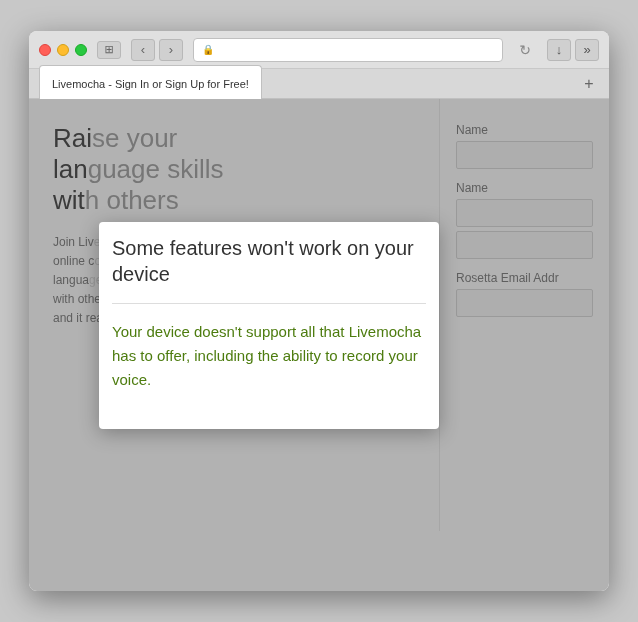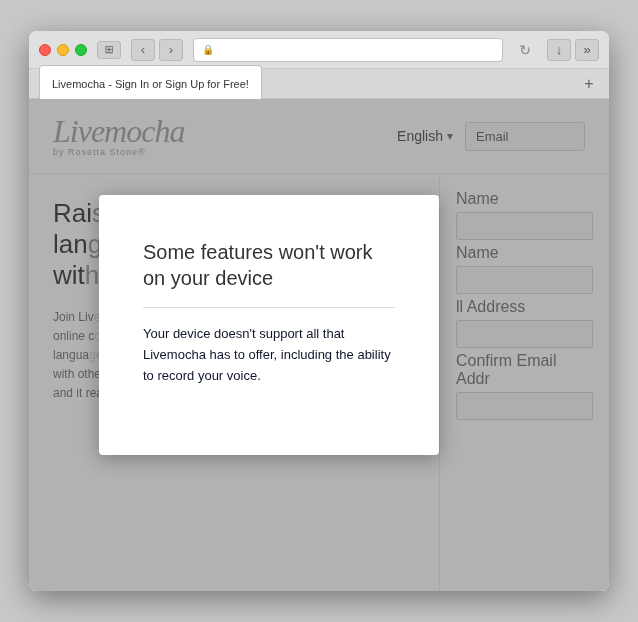--- a/index.html
+++ b/index.html
@@ -270,23 +270,23 @@
     .right-form {
       width: 170px;
       padding: 16px;
       border-left: 1px solid #eee;
       display: flex;
       flex-direction: column;
       gap: 4px;
     }
 
     .form-label {
-      font-size: 16px;
+      font-size: 12px;
       color: #888;
-      margin-top: 0;
+      margin-top: 8px;
     }
 
     .form-input {
       border: 1px solid #ddd;
       border-radius: 2px;
       padding: 6px 8px;
       font-size: 12px;
       color: #555;
       background: #fafafa;
       width: 100%;
@@ -303,21 +303,21 @@
       display: flex;
       align-items: center;
       justify-content: center;
       z-index: 100;
     }
 
     .modal {
       background: white;
       border-radius: 4px;
       width: 340px;
-      padding: 44px;
+      padding: 13px;
       box-shadow: 0 4px 20px rgba(0,0,0,0.3);
       position: relative;
       top: -20px;
       left: -50px;
     }
 
     .modal-title {
       font-size: 20px;
       font-weight: 400;
       color: #333;
@@ -325,22 +325,22 @@
       margin-bottom: 16px;
     }
 
     .modal-divider {
       border: none;
       border-top: 1px solid #ddd;
       margin: 0 0 16px 0;
     }
 
     .modal-body {
-      font-size: 13px;
-      color: #0f172a;
+      font-size: 15px;
+      color: #4d7c0f;
       line-height: 1.6;
       margin-bottom: 24px;
     }
 
     .modal-footer {
       display: flex;
       justify-content: flex-end;
     }
 
     .continue-btn {
@@ -396,33 +396,20 @@
     <div class="tab">
       <span>Livemocha - Sign In or Sign Up for Free!</span>
     </div>
     <div class="new-tab-btn">
       <span>+</span>
     </div>
   </div>
 
   <div class="page-content">
 
-    <div class="page-header">
-      <div class="logo-area">
-        <span class="logo-text">Livemocha</span>
-        <span class="logo-tagline">by Rosetta Stone®</span>
-      </div>
-      <div class="header-right">
-        <div class="language-selector">
-          <span>English</span>
-          <span class="dropdown-arrow">▾</span>
-        </div>
-        <input class="email-input-header" type="text" placeholder="Email" style="">
-      </div>
-    </div>
 
     <div class="main-area">
       <div class="left-content">
         <div class="hero-text">
           Rai<span>se your</span><br>
           lan<span>guage skills</span><br>
           wit<span>h others</span>
         </div>
         <p class="description">
           Join Liv<span style="color:#ddd">emocha, the world's most popular</span><br>
@@ -430,23 +417,22 @@
           langua<span style="color:#ddd">ges</span><br>
           with others. It's interactive, engaging, rewarding,<br>
           and it really works. And of course, it's totally free.
         </p>
       </div>
       <div class="right-form">
         <span class="form-label">Name</span>
         <input class="form-input" type="text" style="">
         <span class="form-label">Name</span>
         <input class="form-input" type="text" style="">
-        <span class="form-label">ll Address</span>
         <input class="form-input" type="email" style="">
-        <span class="form-label">Confirm Email Addr</span>
+        <span class="form-label">Rosetta Email Addr</span>
         <input class="form-input" type="email" style="">
       </div>
     </div>
 
     <div class="modal-overlay">
       <div class="modal">
         <h2 class="modal-title">Some features won't work on your device</h2>
         <hr class="modal-divider">
         <p class="modal-body">Your device doesn't support all that Livemocha has to offer, including the ability to record your voice.</p>
       </div>

